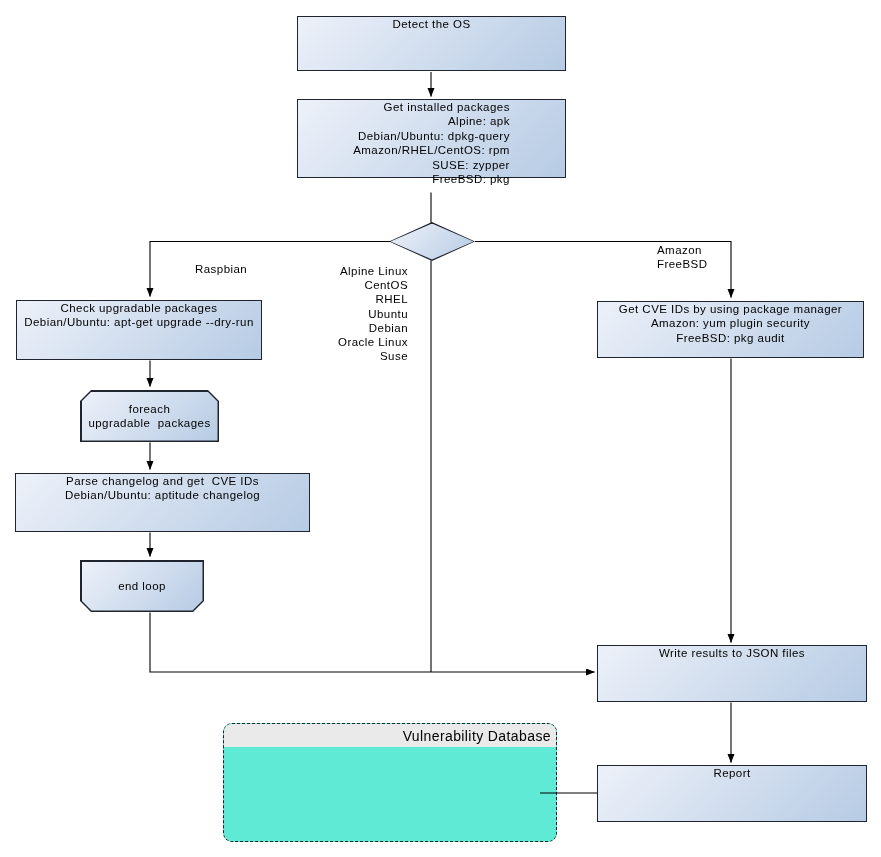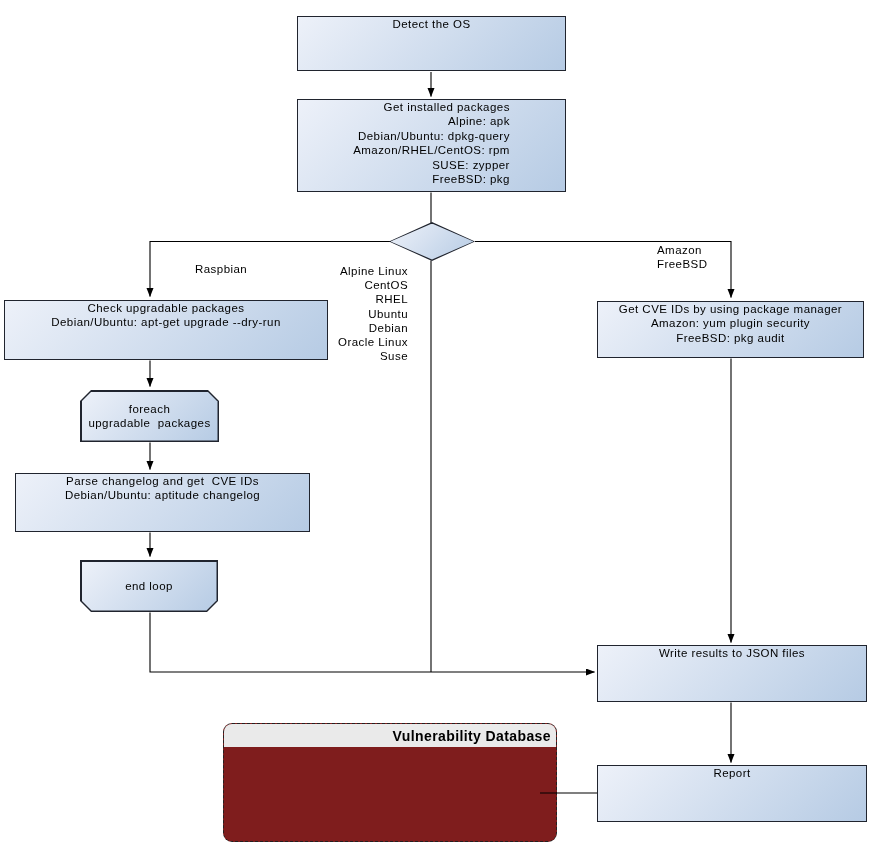--- a/index.html
+++ b/index.html
@@ -28,24 +28,23 @@
   .clip-fill { position: absolute; inset: 1.5px; background: linear-gradient(135deg, #edf1f9 0%, #b6cbe4 100%); }
   .shape-label {
     position: absolute; inset: 0; z-index: 1;
     display: flex; align-items: center; justify-content: center; border-radius: 8px;
   }
 
   .edge-label { position: absolute; z-index: 2; line-height: 14.2px; letter-spacing: .45px; white-space: pre-wrap; }
 
   .cluster {
     position: absolute; z-index: 1; box-sizing: border-box;
-    background: #7f1d1d;
+    background: #5eead4;
     border: 1.5px dashed #222;
     border-radius: 9px;
-    font-weight: bold;
   }
   .cluster-header {
     position: absolute; left: 0; right: 0; top: 0; height: 23px;
     background: #eaeaea;
     border-radius: 8px 8px 0 0;
     display: flex; align-items: center; justify-content: flex-end;
   }
   .cluster-title { font-size: 14px; letter-spacing: .4px; padding-right: 5px; }
 
   .cyl { position: absolute; z-index: 3; }
@@ -90,52 +89,52 @@
   <div class="cluster" style="left:223px;top:723px;width:334px;height:119px">
     <div class="cluster-header">
       <span class="cluster-title">Vulnerability Database</span>
     </div>
   </div>
 
   <div class="node" style="left:297px;top:16px;width:269px;height:55px">
     <div class="txt">Detect the OS</div>
   </div>
 
-  <div class="node" style="left:297px;top:99px;width:269px;height:93px">
+  <div class="node" style="left:297px;top:99px;width:269px;height:79px">
     <div class="txt right">Get installed packages
 Alpine: apk
 Debian/Ubuntu: dpkg-query
 Amazon/RHEL/CentOS: rpm
 SUSE: zypper
 FreeBSD: pkg</div>
   </div>
 
   <div class="shape" style="left:389px;top:222px;width:86px;height:39px">
     <div class="clip-border" style="clip-path:polygon(50% 0,100% 50%,50% 100%,0 50%)"></div>
     <div class="clip-fill" style="clip-path:polygon(50% 0,100% 50%,50% 100%,0 50%)"></div>
   </div>
 
-  <div class="node" style="left:4px;top:300px;width:324px;height:60px">
+  <div class="node" style="left:16px;top:300px;width:246px;height:60px">
     <div class="txt">Check upgradable packages
 Debian/Ubuntu: apt-get upgrade --dry-run</div>
   </div>
 
   <div class="shape" style="left:80px;top:390px;width:139px;height:52px">
     <div class="clip-border" style="clip-path:polygon(11px 0,calc(100% - 11px) 0,100% 11px,100% 100%,0 100%,0 11px)"></div>
     <div class="clip-fill" style="clip-path:polygon(10px 0,calc(100% - 10px) 0,100% 10px,100% 100%,0 100%,0 10px)"></div>
     <div class="shape-label txt">foreach
 upgradable  packages</div>
   </div>
 
   <div class="node" style="left:15px;top:473px;width:295px;height:59px">
     <div class="txt">Parse changelog and get  CVE IDs
 Debian/Ubuntu: aptitude changelog</div>
   </div>
 
-  <div class="shape" style="left:80px;top:560px;width:138px;height:52px">
+  <div class="shape" style="left:80px;top:560px;width:124px;height:52px">
     <div class="clip-border" style="clip-path:polygon(0 0,100% 0,100% calc(100% - 11px),calc(100% - 11px) 100%,11px 100%,0 calc(100% - 11px))"></div>
     <div class="clip-fill" style="clip-path:polygon(0 0,100% 0,100% calc(100% - 10px),calc(100% - 10px) 100%,10px 100%,0 calc(100% - 10px))"></div>
     <div class="shape-label txt">end loop</div>
   </div>
 
   <div class="node" style="left:597px;top:645px;width:270px;height:57px">
     <div class="txt">Write results to JSON files</div>
   </div>
 
   <div class="node" style="left:597px;top:301px;width:267px;height:57px">

